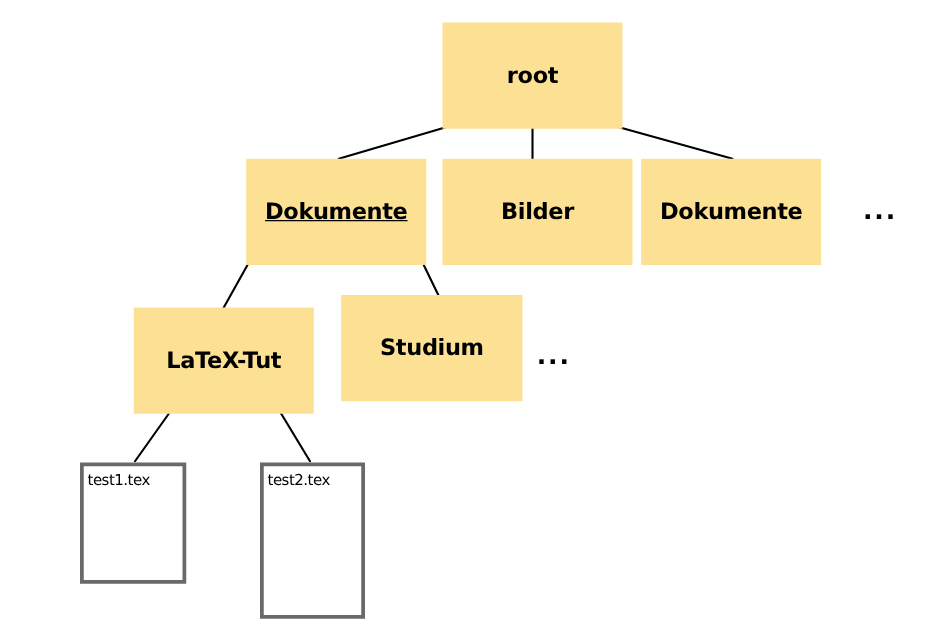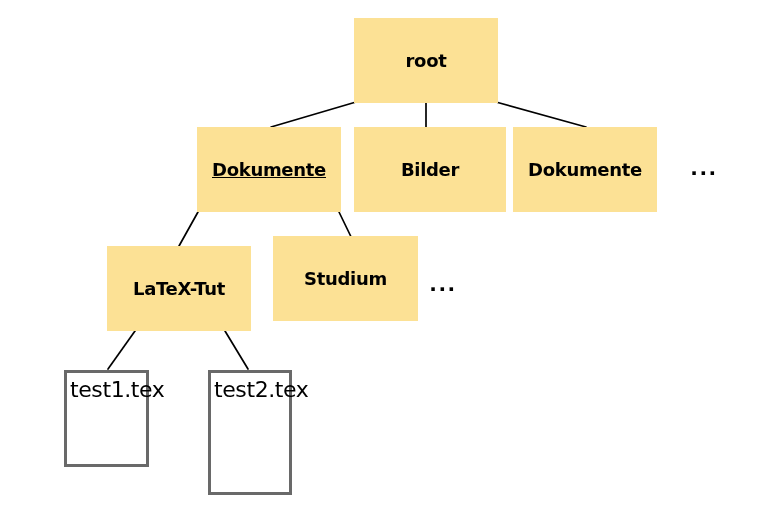--- a/index.html
+++ b/index.html
@@ -31,21 +31,21 @@
     font-weight:bold;
     font-size:18px;
     letter-spacing:-0.3px;
     text-align:center;
   }
   .file{
     background:var(--file-fill);
     border:3px solid var(--file-border);
     color:var(--node-text);
     font-weight:normal;
-    font-size:22px;
+    font-size:12px;
     align-items:flex-start;
     justify-content:flex-start;
     padding:4px 1px 0 3px;
     letter-spacing:-0.4px;
     white-space:nowrap;
   }
   .ellipsis{
     position:absolute;
     width:42px;
     text-align:center;

